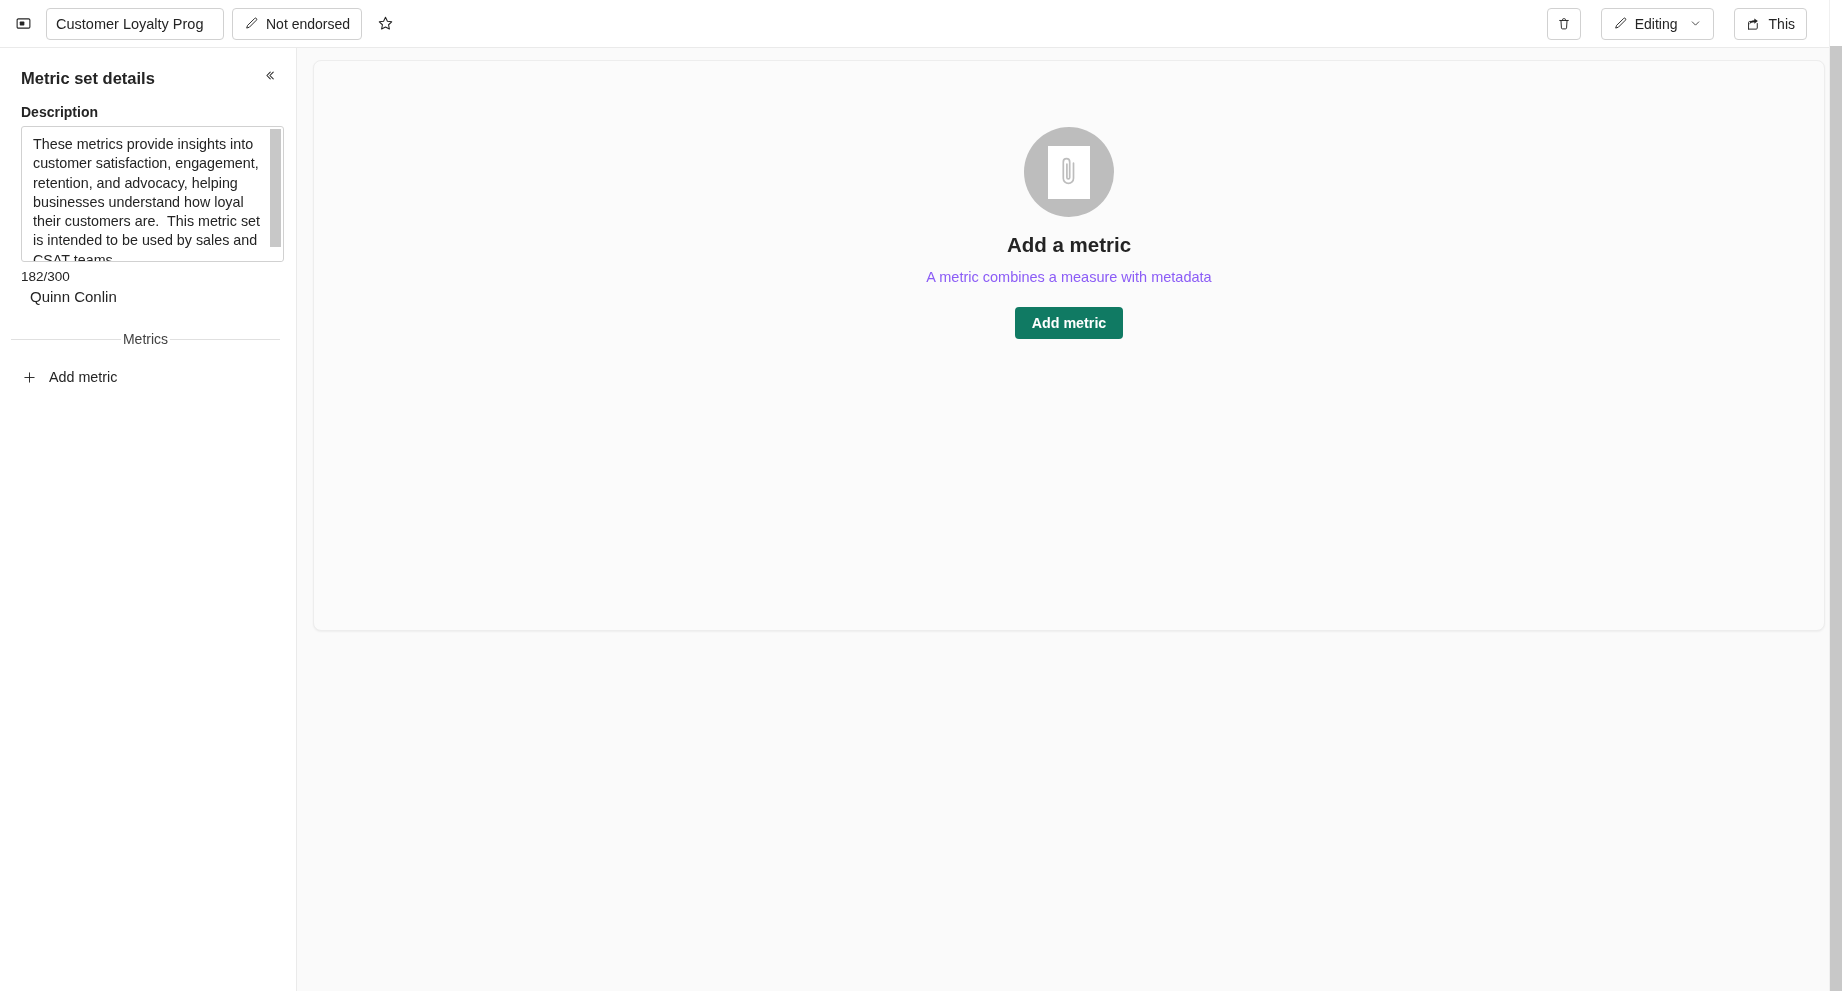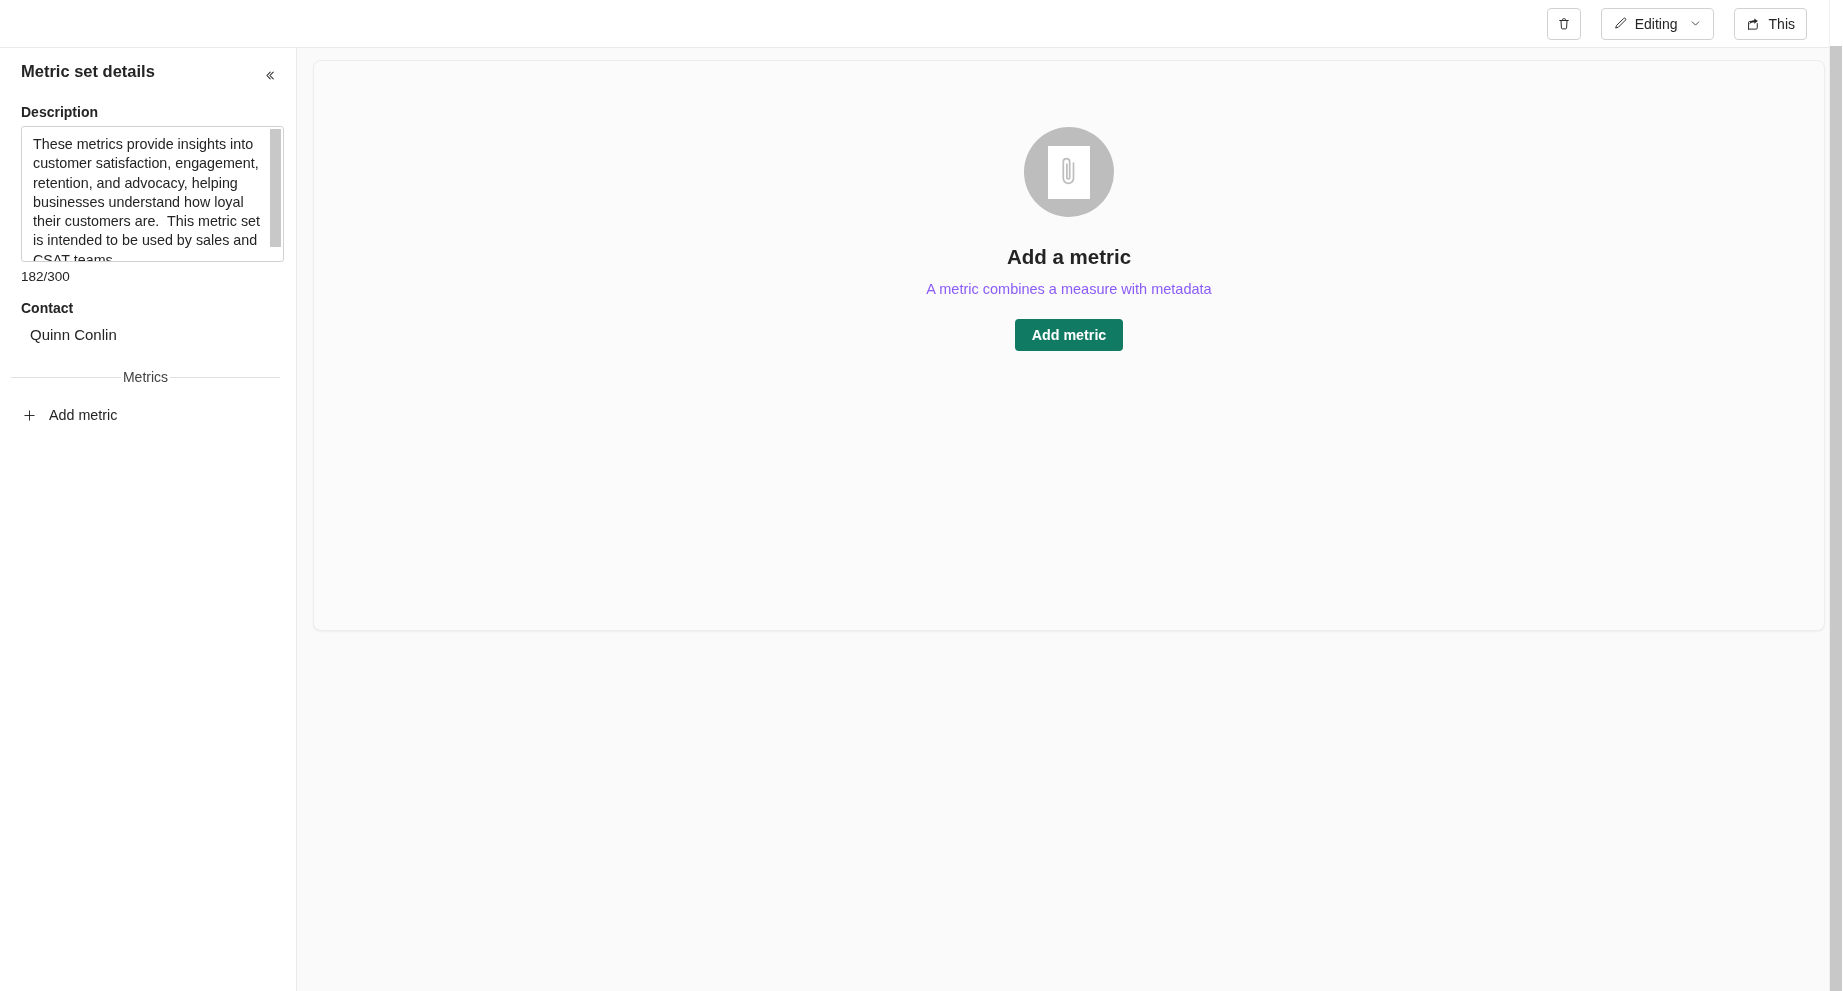--- a/index.html
+++ b/index.html
@@ -86,21 +86,21 @@
   
   .sidepanel {
     width: 297px;
     min-width: 297px;
     background: #ffffff;
     border-right: 1px solid #eaeaea;
     padding: 0 0 0 0;
     position: relative;
   }
   .side-head {
-    display: flex; align-items: flex-start;
+    display: flex; align-items: flex-end;
     padding: 14px 14px 6px 21px;
     gap: 44px;
   }
   .side-title { font-size: 16.5px; font-weight: 700; color: #242424; }
   .collapse-btn {
     margin-left: auto;
     width: 26px; height: 26px;
     display: flex; align-items: center; justify-content: center;
     border: none; background: transparent; cursor: pointer; border-radius: 4px;
     color: #242424;
@@ -210,21 +210,21 @@
     border-radius: 50%;
     background: #bdbdbd;
     display: flex; align-items: center; justify-content: center;
   }
   .paper {
     width: 42px; height: 53px;
     background: #ffffff;
     display: flex; align-items: center; justify-content: center;
   }
   .empty-title {
-    margin-top: 28px;
+    margin-top: 16px;
     font-size: 20.5px;
     font-weight: 700;
     color: #242424;
   }
   .empty-sub {
     margin-top: 12px;
     font-size: 14.5px;
     color: #8b5cf6;
   }
   .primary-btn {
@@ -254,20 +254,48 @@
     position: absolute;
     right: 1px; top: 46px;
     width: 12px; height: 945px;
     background: #c8c8c8;
   }
 </style>
 </head>
 <body>
 
 <div class="topbar">
+  <div class="topbar-left">
+
+    <button class="icon-btn" title="Toggle panel">
+      <svg width="17" height="17" viewBox="0 0 20 20" fill="none">
+        <rect x="2.5" y="4.5" width="15" height="11" rx="1.5" stroke="#242424" stroke-width="1.3"></rect>
+        <rect x="5.6" y="7.6" width="5.4" height="4.8" rx="0.8" fill="#242424"></rect>
+      </svg>
+    </button>
+
+    <div class="title-box" title="Enter a name">Customer Loyalty Prog</div>
+
+    <button class="pill-btn">
+      <span style="display:flex;">
+        <svg width="15" height="15" viewBox="0 0 20 20" fill="none">
+          <path d="M14.2 3.3a1.6 1.6 0 0 1 2.3 2.3L7.1 15 3.6 16.1l1.1-3.5 9.5-9.3z" stroke="#242424" stroke-width="1.25" stroke-linejoin="round"></path>
+        </svg>
+      </span>
+      <span>Not endorsed</span>
+    </button>
+
+    <button class="star-btn">
+      <span style="display:flex;">
+        <svg width="17" height="17" viewBox="0 0 20 20" fill="none">
+          <path d="M10 2.6l2.25 4.72 5.05.66-3.7 3.5.95 5.02L10 14.1l-4.55 2.4.95-5.02-3.7-3.5 5.05-.66L10 2.6z" stroke="#242424" stroke-width="1.25" stroke-linejoin="round" fill="none"></path>
+        </svg>
+      </span>
+    </button>
+  </div>
 
   <div class="topbar-right">
     <button class="sq-btn">
       <span style="display:flex;">
         <svg width="16" height="16" viewBox="0 0 20 20" fill="none">
           <path d="M4.6 5.6h10.8M8.2 5.4V4.3c0-.5.4-.9.9-.9h1.8c.5 0 .9.4.9.9v1.1M6.2 5.6l.6 9.3c0 .7.6 1.2 1.3 1.2h3.8c.7 0 1.3-.5 1.3-1.2l.6-9.3" stroke="#242424" stroke-width="1.2" stroke-linecap="round" stroke-linejoin="round"></path>
         </svg>
       </span>
     </button>
 
@@ -319,21 +347,20 @@
       <div class="desc-box">
         <textarea class="desc-text" spellcheck="false" style="">These metrics provide insights into customer satisfaction, engagement, retention, and advocacy, helping businesses understand how loyal their customers are.  This metric set is intended to be used by sales and CSAT teams.</textarea>
         <div class="desc-scroll">
           <div class="desc-thumb"></div>
         </div>
       </div>
     </div>
 
     <div class="counter">182/300</div>
 
-    <div class="field-label" style="padding-top:16px;">Contact</div>
     <div class="contact-name">Quinn Conlin</div>
 
     <div class="divider-row">
       <div class="divider-line"></div>
       <div class="divider-text">Metrics</div>
       <div class="divider-line"></div>
     </div>
 
     <div class="add-metric-row">
       <span style="display:flex;">

